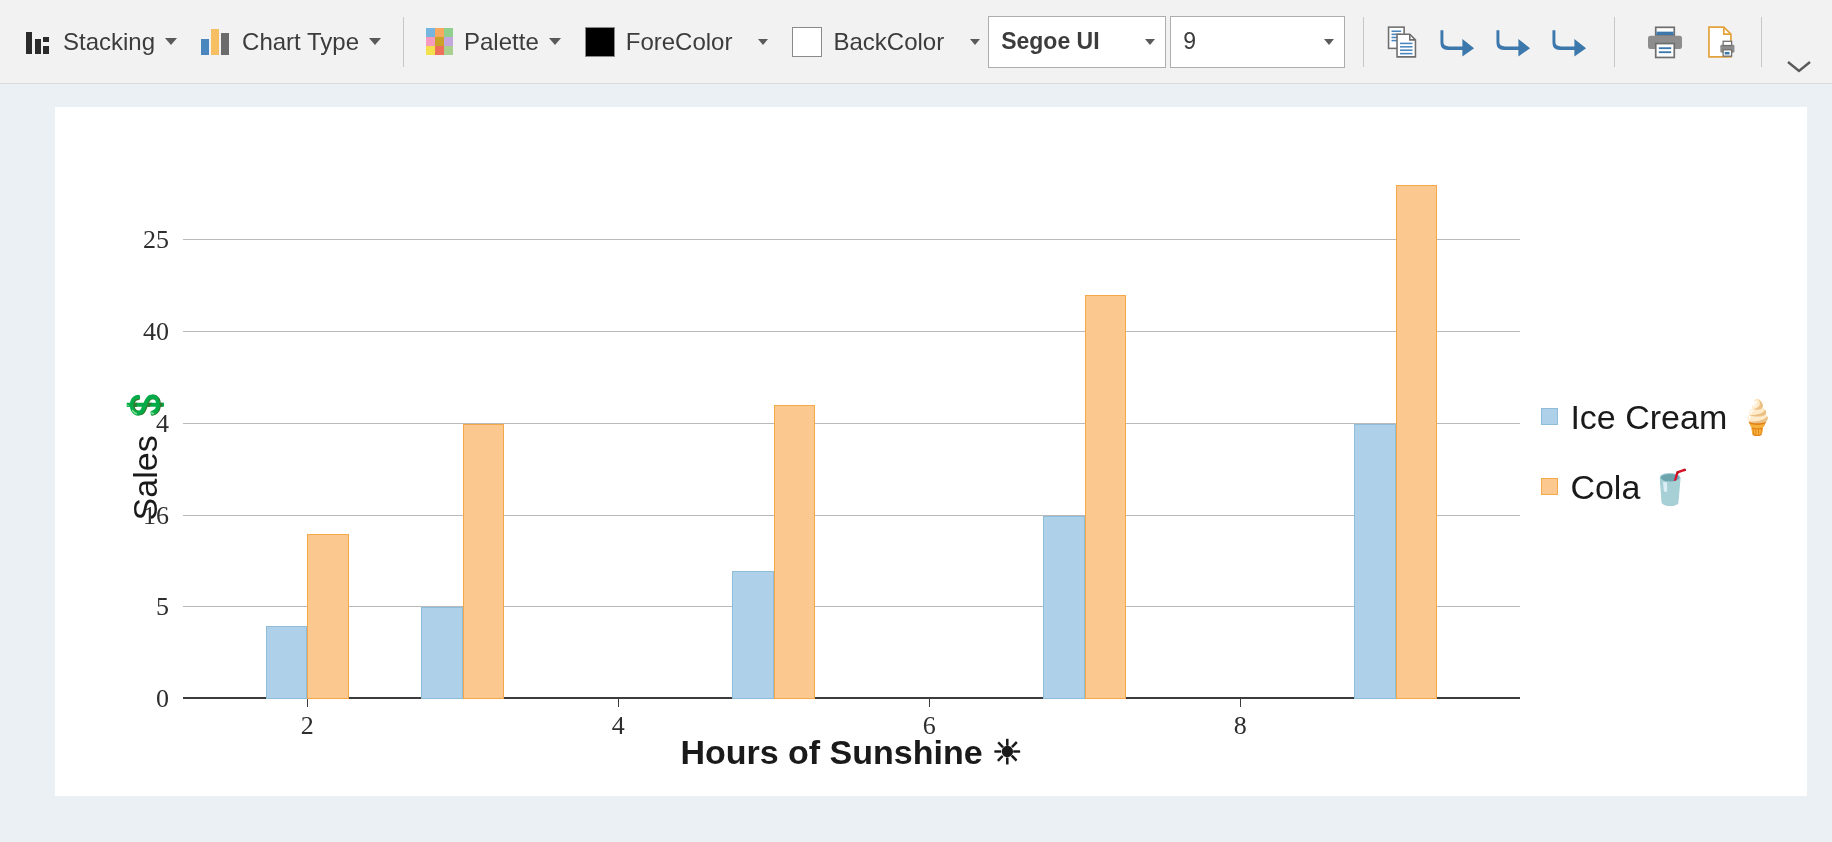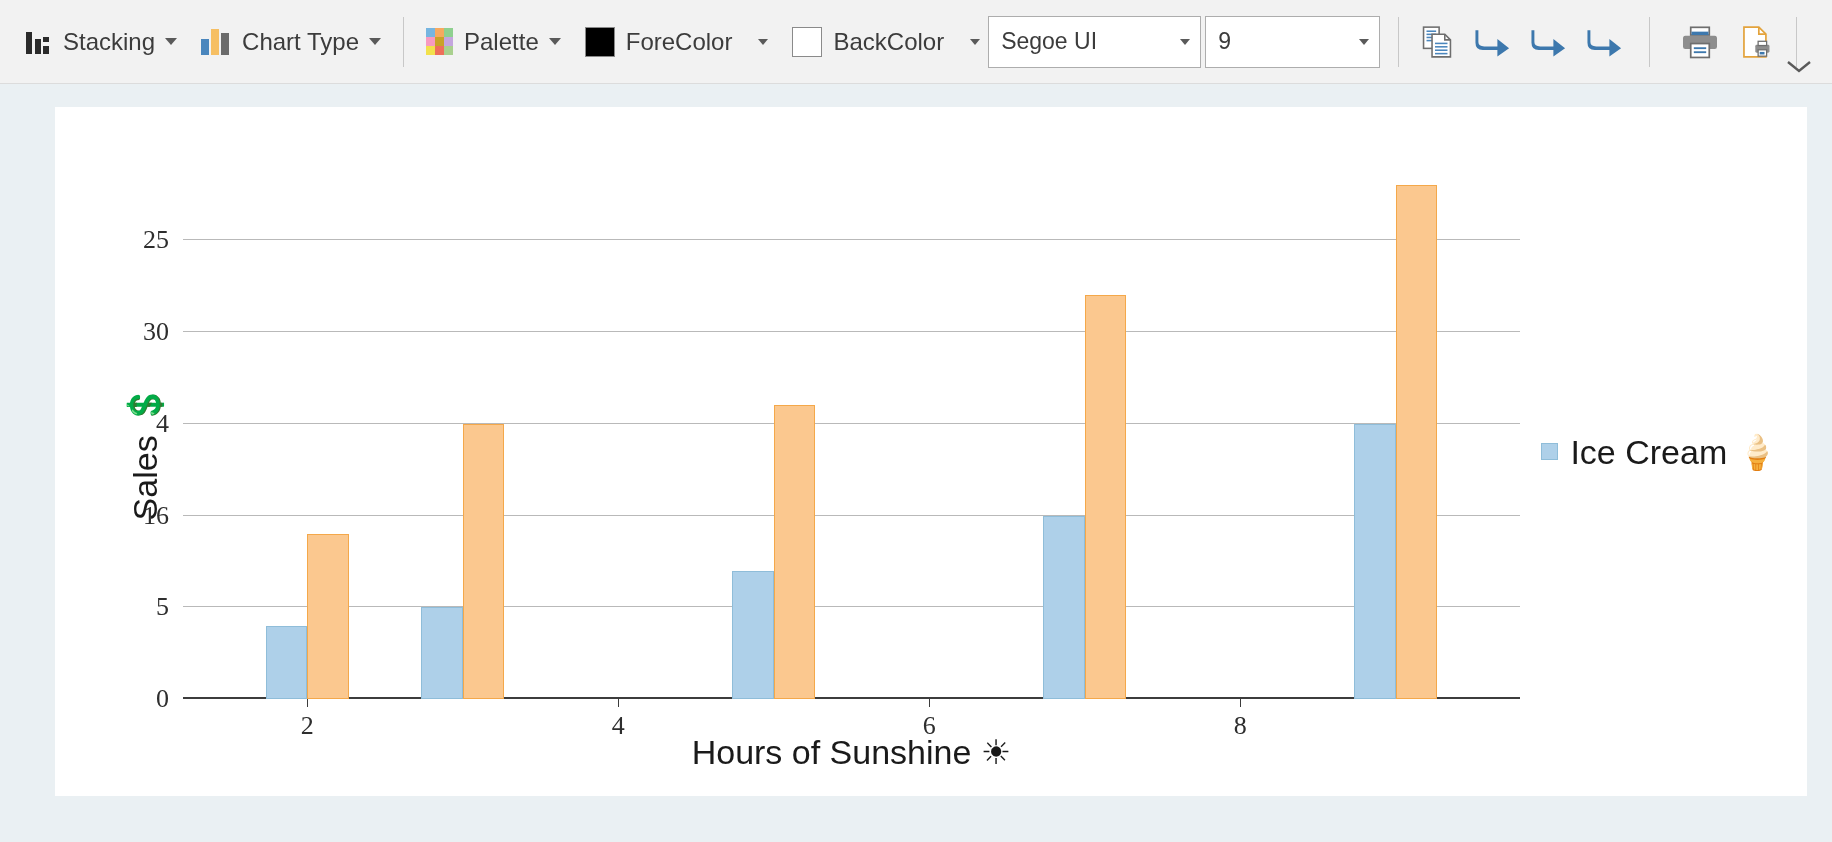--- a/index.html
+++ b/index.html
@@ -87,21 +87,21 @@
     display:flex;align-items:center;
     box-sizing:border-box;
     padding:0 10px 0 12px;
     margin-right:4px;
   }
   .combo .val{
     font-size:23px;color:#3c3c3c;flex:1;
     font-family:"Liberation Sans",sans-serif;
     overflow:hidden;white-space:nowrap;
   }
-  .combo.font{width:213px;}
+  .combo.font{width:178px;font-weight:bold;}
   .combo.size{width:175px;}
 
   .tb-iconbtn{
     width:56px;height:54px;display:flex;align-items:center;justify-content:center;
     border-radius:2px;cursor:default;
   }
 
   .expander{
     position:absolute;right:14px;bottom:4px;
     width:38px;height:26px;display:flex;align-items:center;justify-content:center;
@@ -169,20 +169,21 @@
     font-family:"Liberation Sans",sans-serif;
     white-space:nowrap;
   }
   .axis-title-x{
     position:absolute;
     left:128px;right:287px;bottom:24px;
     text-align:center;
     font-size:34px;color:#1a1a1a;
     font-family:"Liberation Sans",sans-serif;
     white-space:nowrap;
+    font-weight:bold;
   }
 
   .legend{
     position:absolute;
     right:28px;top:50%;
     transform:translateY(-50%);
   }
   .legend-item{
     display:flex;align-items:center;
     margin:30px 0;
@@ -346,21 +347,21 @@
     <div class="plot" id="plot">
       <div class="axis-x-line"></div>
     <div class="ytick" style="bottom: 0%; transform: translateY(50%);">0</div>
         <div class="gridline" style="bottom: 17.2414%;"></div>
         <div class="ytick" style="bottom: 17.2414%; transform: translateY(50%);">5</div>
         <div class="gridline" style="bottom: 34.4828%;"></div>
         <div class="ytick" style="bottom: 34.4828%; transform: translateY(50%);">16</div>
         <div class="gridline" style="bottom: 51.7241%;"></div>
         <div class="ytick" style="bottom: 51.7241%; transform: translateY(50%);">4</div>
         <div class="gridline" style="bottom: 68.9655%;"></div>
-        <div class="ytick" style="bottom: 68.9655%; transform: translateY(50%);">30</div>
+        <div class="ytick" style="bottom: 68.9655%; transform: translateY(50%);">40</div>
         <div class="gridline" style="bottom: 86.2069%;"></div>
         <div class="ytick" style="bottom: 86.2069%; transform: translateY(50%); margin-left: 44px;">25</div>
         <div class="xtickmark" style="left: 9.30233%; background: rgb(60, 60, 60);"></div>
         <div class="xtick" style="left: 9.30233%;">2</div>
         <div class="xtickmark" style="left: 32.5581%; background: rgb(60, 60, 60);"></div>
         <div class="xtick" style="left: 32.5581%;">4</div>
         <div class="xtickmark" style="left: 55.814%; background: rgb(60, 60, 60);"></div>
         <div class="xtick" style="left: 55.814%;">6</div>
         <div class="xtickmark" style="left: 79.0698%; background: rgb(60, 60, 60);"></div>
         <div class="xtick" style="left: 79.0698%;">8</div>
@@ -376,15 +377,19 @@
         <div class="bar s1" style="left: 90.6977%; width: 3.1%; height: 96.5517%; background: rgb(251, 200, 143); border-color: rgb(244, 168, 74);"></div>
       </div>
 
     <div class="axis-title-x">Hours of Sunshine ☀</div>
 
     <div class="legend" id="legend">
         <div class="legend-item">
           <span class="legend-swatch" style="background: rgb(174, 208, 233); border: 1px solid rgb(143, 189, 217);"></span>
           <span class="legend-label">Ice Cream 🍦</span>
         </div>
+        <div class="legend-item">
+          <span class="legend-swatch" style="background: rgb(251, 200, 143); border: 1px solid rgb(244, 168, 74);"></span>
+          <span class="legend-label">Cola 🥤</span>
+        </div>
       </div>
   </div>
 </div>
 
 </body></html>

